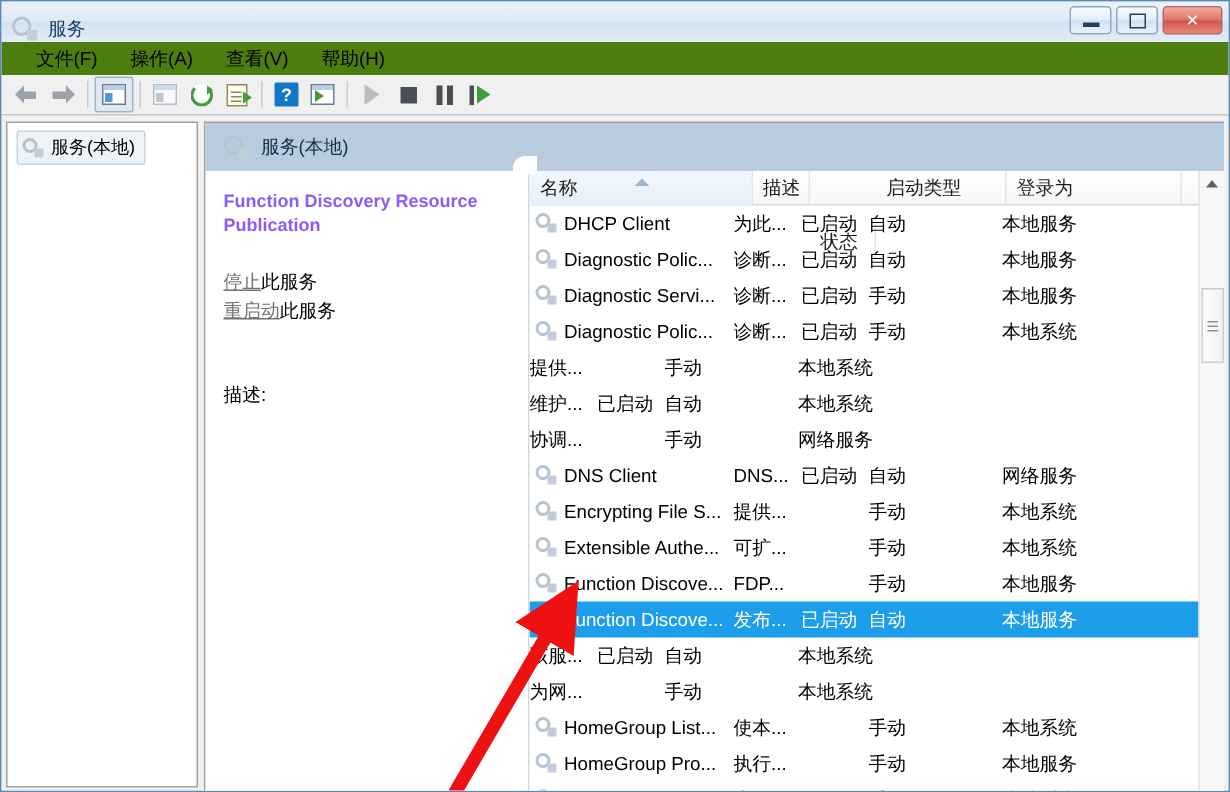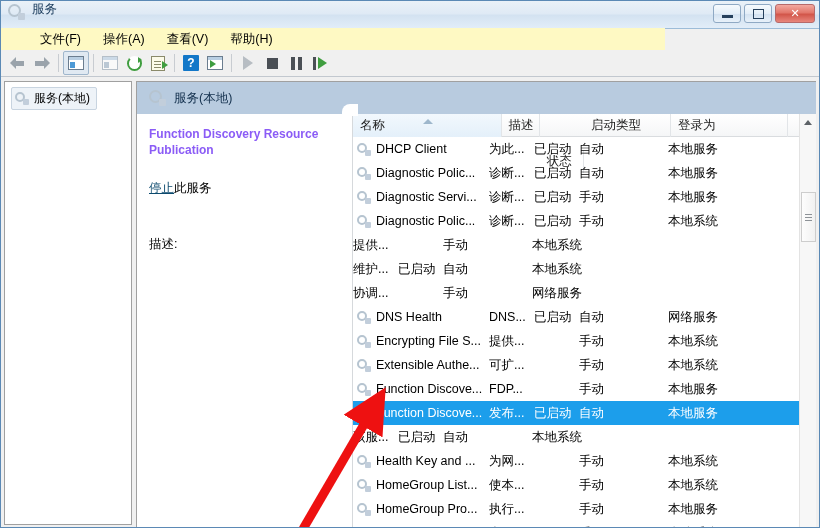--- a/index.html
+++ b/index.html
@@ -13,43 +13,43 @@
     position:absolute;left:0;top:0;width:820px;height:528px;
     border:1px solid #5b89b5;box-sizing:border-box;
     background:#f0f0f0;overflow:hidden;
   }
 
   
   .titlebar{
     position:absolute;left:0;top:0;width:818px;height:27px;
     background:linear-gradient(to bottom,#eaf1f8 0%,#dfeaf5 48%,#d3e2f1 52%,#e2edf8 100%);
     border-bottom:1px solid #9dbcd8;
-    display:flex;align-items:flex-start;
+    display:flex;align-items:flex-end;
   }
   .title-icon{width:22px;height:20px;margin-left:7px;position:relative;flex:none;}
   .title-text{font-size:12.5px;color:#1c3d5e;margin-left:2px;font-weight:400;}
   .win-buttons{position:absolute;right:4px;top:3px;display:flex;gap:3px;}
   .win-btn{
     width:28px;height:19px;border:1px solid #8fa9c4;border-radius:3px;
     background:linear-gradient(to bottom,#f6fafd 0%,#e4eef8 50%,#d2e1f0 51%,#e8f1fa 100%);
     display:flex;align-items:center;justify-content:center;
     font-size:10px;color:#26405c;box-sizing:border-box;
   }
   .win-btn.close{
     border:1px solid #b66a6a;
     background:linear-gradient(to bottom,#f2a9a0 0%,#e2776b 45%,#d2564a 55%,#e8867c 100%);
     color:#fff;font-weight:bold;font-size:11px;width:40px;
   }
   .min-glyph{display:block;width:11px;height:3px;background:#26405c;margin-top:6px;}
   .restore-glyph{display:block;width:9px;height:8px;border:1.5px solid #26405c;}
 
   
   .menubar{
-    position:absolute;left:0;top:27px;width:664px;height:22px;
-    background:#fef9c3;display:flex;align-items:center;padding-left:28px;
+    position:absolute;left:0;top:27px;width:818px;height:22px;
+    background:#4d7c0f;display:flex;align-items:center;padding-left:12px;
     box-sizing:border-box;
   }
   .menu-item{font-size:12.5px;color:#000;padding:2px 11px;cursor:default;}
 
   
   .toolbar{
     position:absolute;left:0;top:49px;width:818px;height:27px;
     background:#f0f0f0;border-bottom:1px solid #c2c8cf;
     display:flex;align-items:center;padding-left:5px;box-sizing:border-box;
   }
@@ -125,21 +125,21 @@
     border-top-left-radius:8px;z-index:3;
   }
 
   
   .detail{
     position:absolute;left:0;top:32px;width:207px;height:415px;
     background:#fff;padding:12px 10px 0 12px;box-sizing:border-box;
   }
   .svc-title{font-size:12px;font-weight:bold;line-height:16px;color:#8b5cf6;}
   .links{margin-top:21px;line-height:19px;font-size:12.5px;}
-  .lk{color:#0c4a6e;text-decoration:underline;cursor:pointer;}
+  .lk{color:#737373;text-decoration:underline;cursor:pointer;}
   .lk-rest{color:#000;}
   .desc-head{margin-top:38px;font-size:12.5px;color:#000;}
   .desc-body{margin-top:2px;font-size:12.5px;line-height:19px;color:#000;}
 
   
   .listview{
     position:absolute;left:215px;top:32px;width:464px;height:415px;
     background:#fff;border-left:1px solid #d6d9dc;box-sizing:border-box;overflow:hidden;
   }
   .lv-header{
@@ -154,21 +154,21 @@
   }
   .hcell.sorted{background:linear-gradient(to bottom,#f2f8fd 0%,#e4f0fa 100%);}
   .sort-arrow{
     position:absolute;left:70px;top:5px;width:0;height:0;
     border-left:5px solid transparent;border-right:5px solid transparent;
     border-bottom:5px solid #9eb7cc;
   }
   .lv-rows{position:absolute;left:0;top:23px;width:450px;}
   .row{height:24px;display:flex;align-items:center;font-size:12.5px;color:#000;}
   .row.sel{background:#1c9eeb;color:#fff;}
-  .c-name{width:136px;display:flex;align-items:flex-end;gap:5px;padding-left:4px;box-sizing:border-box;overflow:hidden;white-space:nowrap;}
+  .c-name{width:136px;display:flex;align-items:flex-start;gap:5px;padding-left:4px;box-sizing:border-box;overflow:hidden;white-space:nowrap;}
   .c-desc{width:45px;box-sizing:border-box;overflow:hidden;white-space:nowrap;}
   .c-state{width:45px;box-sizing:border-box;overflow:hidden;white-space:nowrap;}
   .c-start{width:89px;box-sizing:border-box;overflow:hidden;white-space:nowrap;}
   .c-logon{width:120px;box-sizing:border-box;overflow:hidden;white-space:nowrap;}
 
   
   .gear{width:14px;height:13px;position:relative;flex:none;}
   .gear .ring{
     position:absolute;left:0;top:0;width:10px;height:10px;border-radius:50%;
     border:2.2px solid #8fa8bd;box-sizing:border-box;background:transparent;
@@ -318,20 +318,23 @@
           <span class="pane-head-text">服务(本地)</span>
         </div>
         <div class="head-notch"></div>
       </div>
 
       <div class="detail">
         <div class="svc-title">Function Discovery Resource Publication</div>
         <div class="links">
           <div>
             <span class="lk">停止</span><span class="lk-rest">此服务</span>
+          </div>
+          <div>
+            <span class="lk">重启动</span><span class="lk-rest">此服务</span>
           </div>
         </div>
         <div class="desc-head">描述:</div>
       </div>
 
       <div class="listview">
         <div class="lv-header">
           <div class="hcell sorted" style="width:152px;">
             <span>名称</span>
             <span class="sort-arrow"></span>
@@ -412,21 +415,21 @@
               <div class="c-state"></div>
               <div class="c-start">手动</div>
               <div class="c-logon">网络服务</div>
             </div>
             <div class="row">
               <div class="c-name">
                 <span class="gear pale">
                   <span class="ring"></span>
                   <span class="nub"></span>
                 </span>
-                <span>DNS Health</span>
+                <span>DNS Client</span>
               </div>
               <div class="c-desc">DNS...</div>
               <div class="c-state">已启动</div>
               <div class="c-start">自动</div>
               <div class="c-logon">网络服务</div>
             </div>
             <div class="row">
               <div class="c-name">
                 <span class="gear pale">
                   <span class="ring"></span>
@@ -478,27 +481,20 @@
               <div class="c-start">自动</div>
               <div class="c-logon">本地服务</div>
             </div>
             <div class="row">
               <div class="c-desc">该服...</div>
               <div class="c-state">已启动</div>
               <div class="c-start">自动</div>
               <div class="c-logon">本地系统</div>
             </div>
             <div class="row">
-              <div class="c-name">
-                <span class="gear pale">
-                  <span class="ring"></span>
-                  <span class="nub"></span>
-                </span>
-                <span>Health Key and ...</span>
-              </div>
               <div class="c-desc">为网...</div>
               <div class="c-state"></div>
               <div class="c-start">手动</div>
               <div class="c-logon">本地系统</div>
             </div>
             <div class="row">
               <div class="c-name">
                 <span class="gear pale">
                   <span class="ring"></span>
                   <span class="nub"></span>

